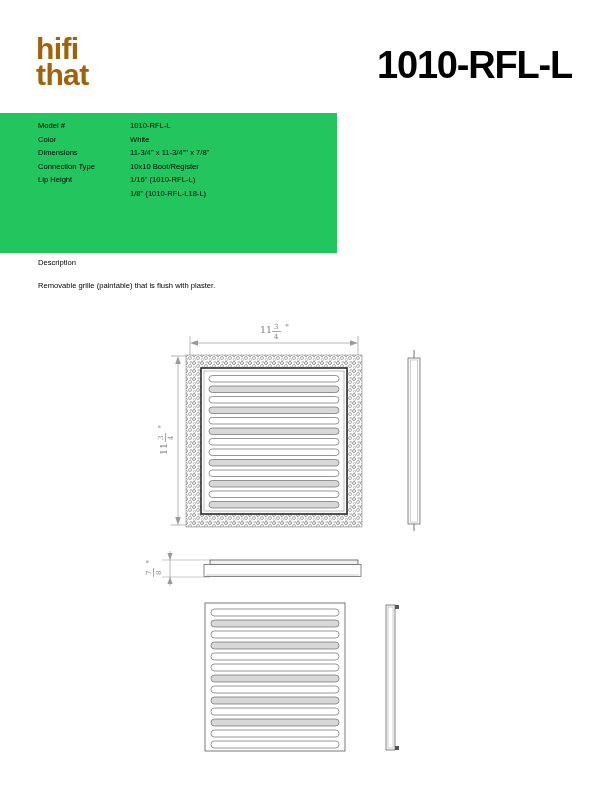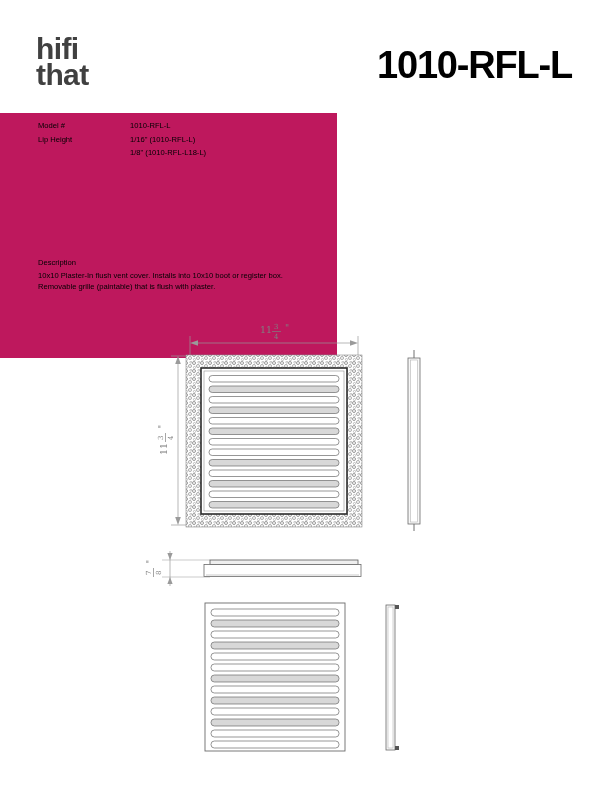--- a/index.html
+++ b/index.html
@@ -18,43 +18,43 @@
 
   
   #brand-logo {
     position: absolute;
     left: 36px;
     top: 36px;
     font-weight: bold;
     font-size: 30px;
     line-height: 26px;
     letter-spacing: -0.6px;
-    color: #404040;
+    color: #a16207;
   }
   #brand-logo .logo-line { display: block; }
 
   #product-title {
     position: absolute;
     right: 40px;
     top: 44px;
     font-weight: bold;
     font-size: 38px;
     letter-spacing: -1.2px;
     color: #000;
     white-space: nowrap;
   }
 
   
   #spec-panel {
     position: absolute;
     left: 0;
     top: 113px;
     width: 337px;
-    height: 245px;
-    background: #be185d;
+    height: 140px;
+    background: #22c55e;
   }
   #spec-table {
     position: absolute;
     left: 38px;
     top: 8px;
     border-collapse: collapse;
     font-size: 7.6px;
     line-height: 10.3px;
   }
   #spec-table td {
@@ -65,21 +65,21 @@
   #spec-table td.spec-label { width: 92px; }
   #spec-table td.spec-value { }
 
   #description-block {
     position: absolute;
     left: 38px;
     top: 144px;
     font-size: 7.6px;
     line-height: 11.5px;
   }
-  #description-block .desc-heading { display: block; margin-bottom: 1px; }
+  #description-block .desc-heading { display: block; margin-bottom: 11px; }
   #description-block .desc-line { display: block; white-space: nowrap; }
 
   
   #drawing-area {
     position: absolute;
     left: 0;
     top: 305px;
     width: 568px;
     height: 487px;
   }
@@ -113,33 +113,44 @@
 
 <div id="spec-panel">
 
   <table id="spec-table">
     <tbody>
       <tr>
         <td class="spec-label">Model #</td>
         <td class="spec-value">1010-RFL-L</td>
       </tr>
       <tr>
+        <td class="spec-label">Color</td>
+        <td class="spec-value">White</td>
+      </tr>
+      <tr>
+        <td class="spec-label">Dimensions</td>
+        <td class="spec-value">11-3/4" x 11-3/4"" x 7/8"</td>
+      </tr>
+      <tr>
+        <td class="spec-label">Connection Type</td>
+        <td class="spec-value">10x10 Boot/Register</td>
+      </tr>
+      <tr>
         <td class="spec-label">Lip Height</td>
         <td class="spec-value">1/16"  (1010-RFL-L)</td>
       </tr>
       <tr>
         <td class="spec-label"></td>
         <td class="spec-value">1/8" (1010-RFL-L18-L)</td>
       </tr>
     </tbody>
   </table>
 
   <div id="description-block">
     <span class="desc-heading">Description</span>
-    <span class="desc-line">10x10 Plaster-In flush vent cover. Installs into 10x10 boot or register box.</span>
     <span class="desc-line">Removable grille (paintable)  that is flush with plaster.</span>
   </div>
 
 </div>
 
 <div id="drawing-area">
 <svg width="612" height="487" viewBox="0 0 612 487" xmlns="http://www.w3.org/2000/svg">
 
   <defs>
 

